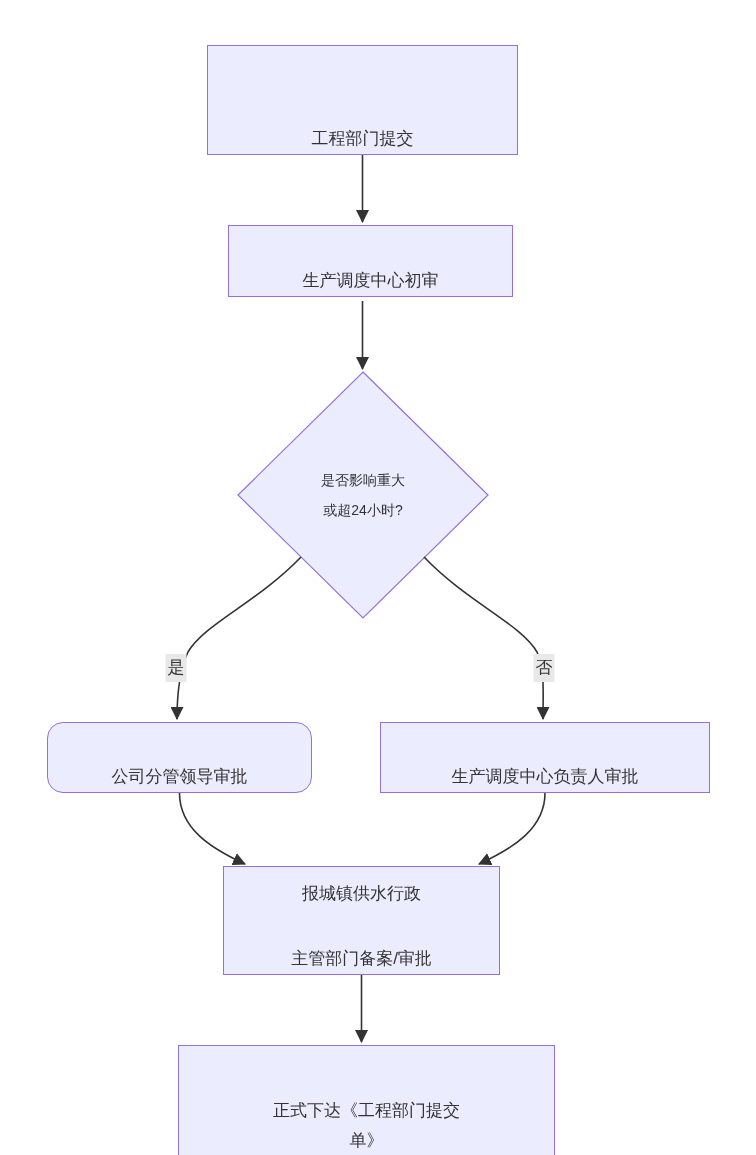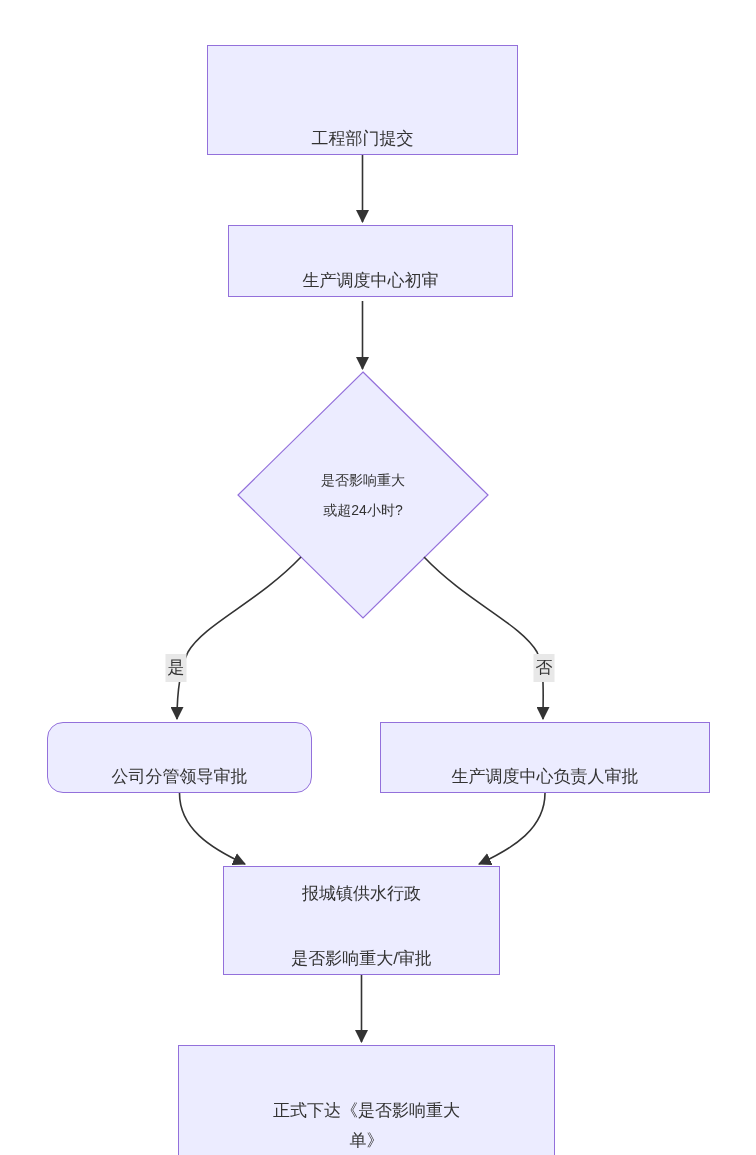--- a/index.html
+++ b/index.html
@@ -75,21 +75,21 @@
   <div class="node" style="left:47px; top:722px; width:265px; height:71px;border-radius:16px;">
     <span>公司分管领导审批</span>
   </div>
 
   <div class="node" style="left:380px; top:722px; width:330px; height:71px;">
     <span>生产调度中心负责人审批</span>
   </div>
 
   <div class="node" style="left:223px; top:866px; width:277px; height:109px;gap:35px;">
     <span>报城镇供水行政</span>
-    <span>是否影响重大/审批</span>
+    <span>主管部门备案/审批</span>
   </div>
 
   <div class="node" style="left:178px; top:1045px; width:377px; height:112px;">
-    <span>正式下达《是否影响重大</span>
+    <span>正式下达《工程部门提交</span>
     <span>单》</span>
   </div>
 
 </div>
 
 </body></html>

